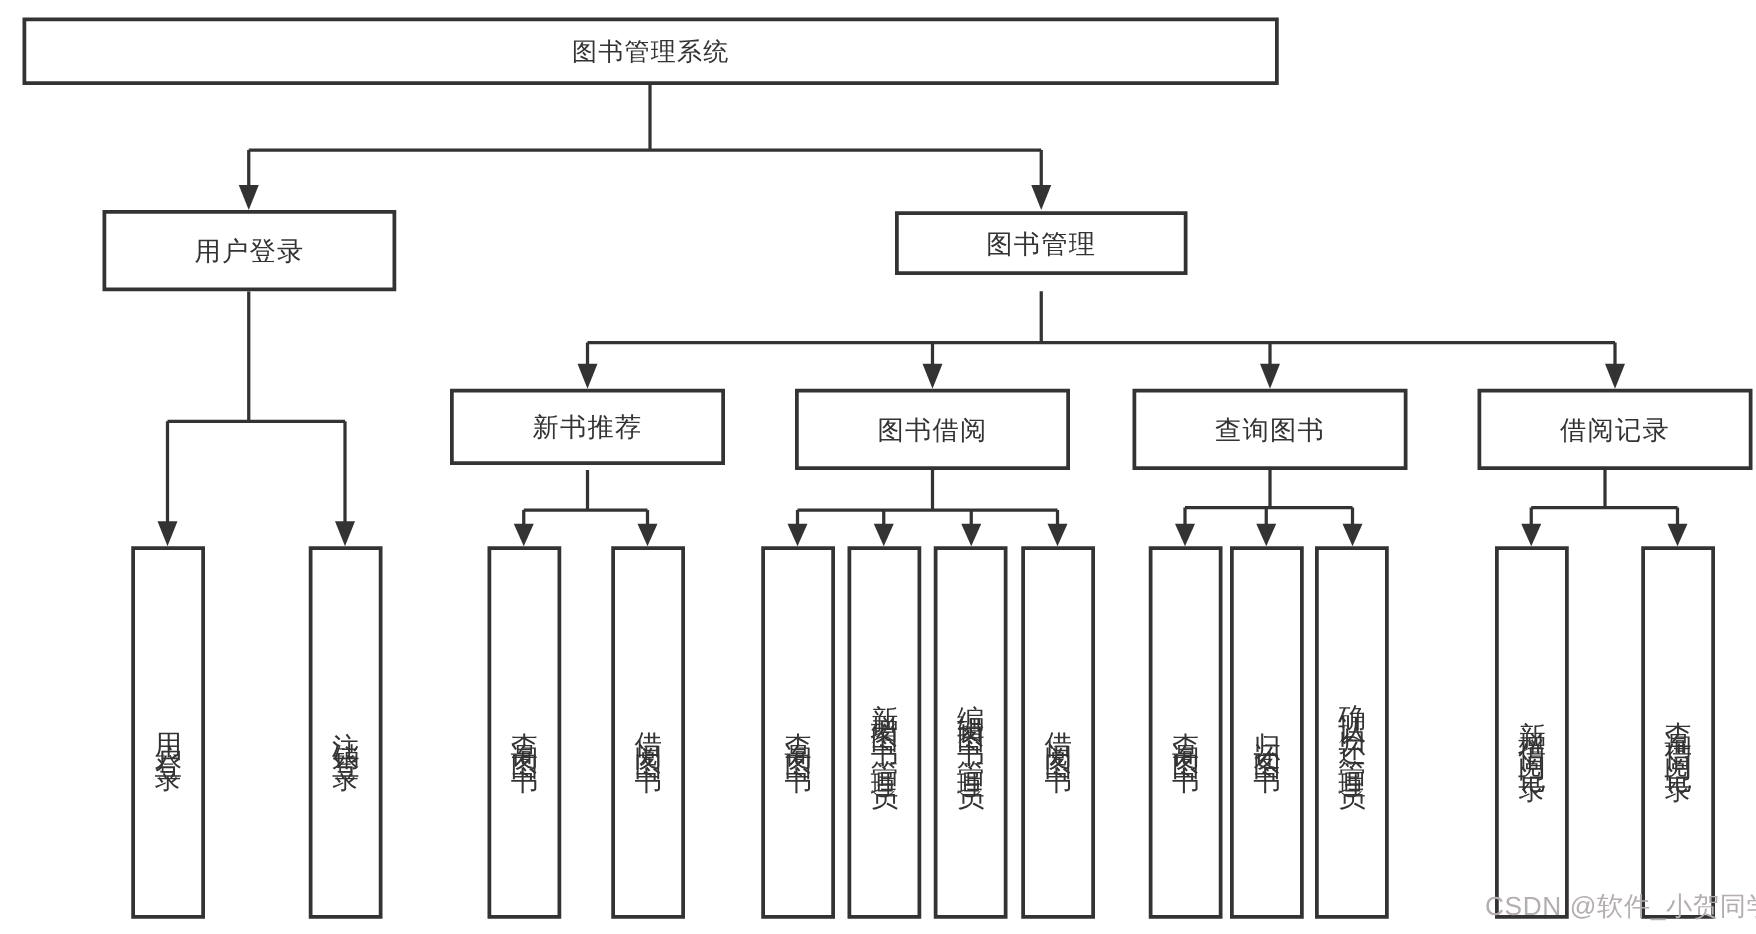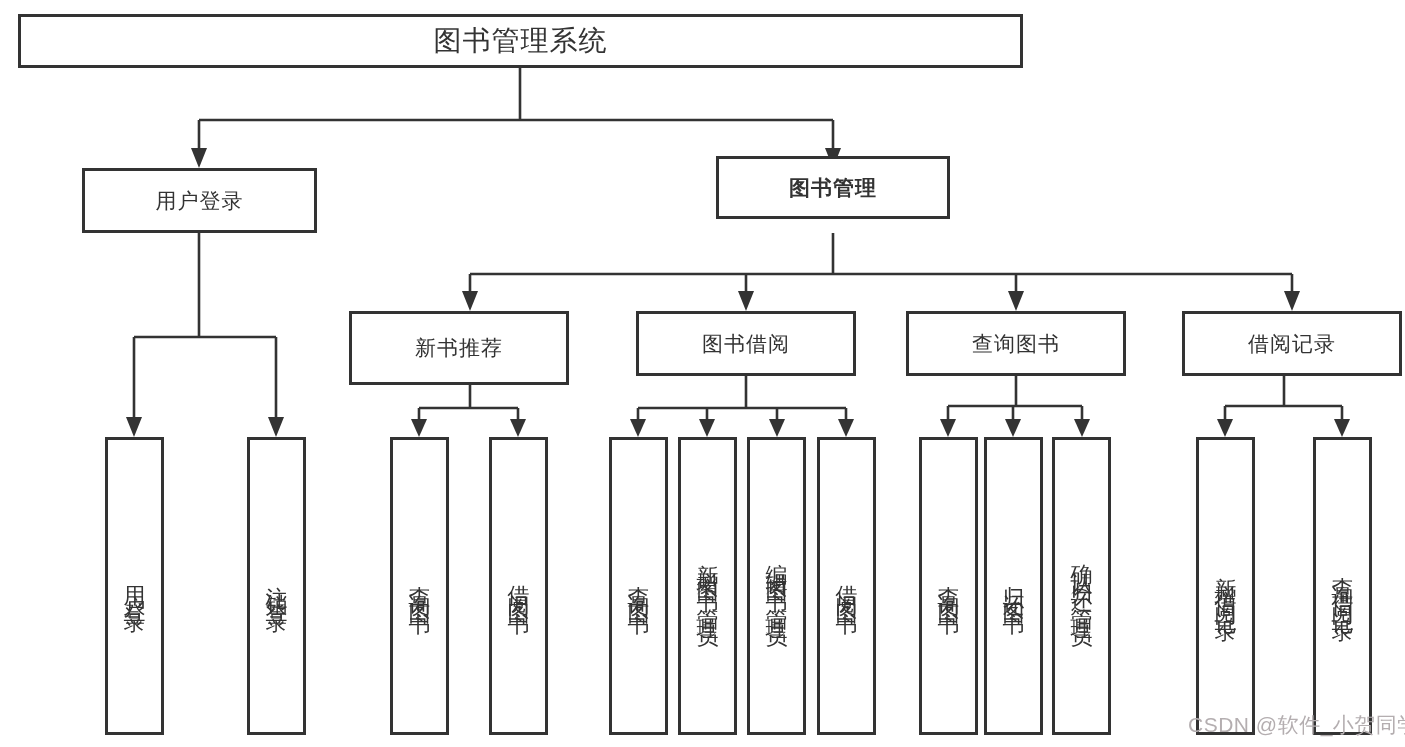--- a/index.html
+++ b/index.html
@@ -24,21 +24,21 @@
     background: #ffffff;
     border: 3px solid #333333;
     display: flex;
     align-items: center;
     justify-content: center;
     font-size: 21px;
     letter-spacing: 1px;
     color: #333333;
     z-index: 2;
   }
-  .box.root { font-size: 28px; }
+  .box.root { font-size: 20px; }
   .leaf {
     position: absolute;
     box-sizing: border-box;
     top: 437px;
     width: 59px;
     height: 298px;
     background: #ffffff;
     border: 3px solid #333333;
     writing-mode: vertical-rl;
     text-orientation: mixed;
@@ -116,23 +116,23 @@
         <path fill="none" d="M1284 376 V406 M1225 406 H1342 M1225 406 V420 M1342 406 V420"></path>
         <polygon stroke="none" points="1217,419 1233,419 1225,437"></polygon>
         <polygon stroke="none" points="1334,419 1350,419 1342,437"></polygon>
       </g>
     </g>
   </svg>
 
   <div class="box root" style="left:18px; top:14px; width:1005px; height:54px;">图书管理系统</div>
 
   <div class="box" style="left:82px; top:168px; width:235px; height:65px;">用户登录</div>
-  <div class="box" style="left:716px; top:156px; width:234px; height:63px;font-weight:bold;">图书管理</div>
+  <div class="box" style="left:716px; top:169px; width:234px; height:51px;">图书管理</div>
 
-  <div class="box" style="left:349px; top:311px; width:220px; height:74px;">新书推荐</div>
+  <div class="box" style="left:360px; top:311px; width:220px; height:61px;">新书推荐</div>
   <div class="box" style="left:636px; top:311px; width:220px; height:65px;font-family:Liberation Mono, monospace;">图书借阅</div>
   <div class="box" style="left:906px; top:311px; width:220px; height:65px;">查询图书</div>
   <div class="box" style="left:1182px; top:311px; width:220px; height:65px;">借阅记录</div>
 
   <div class="leaf" style="left:105px;">用户登录</div>
   <div class="leaf" style="left:247px;">注销登录</div>
 
   <div class="leaf" style="left:390px;">查询图书</div>
   <div class="leaf" style="left:489px;">借阅图书</div>
 

